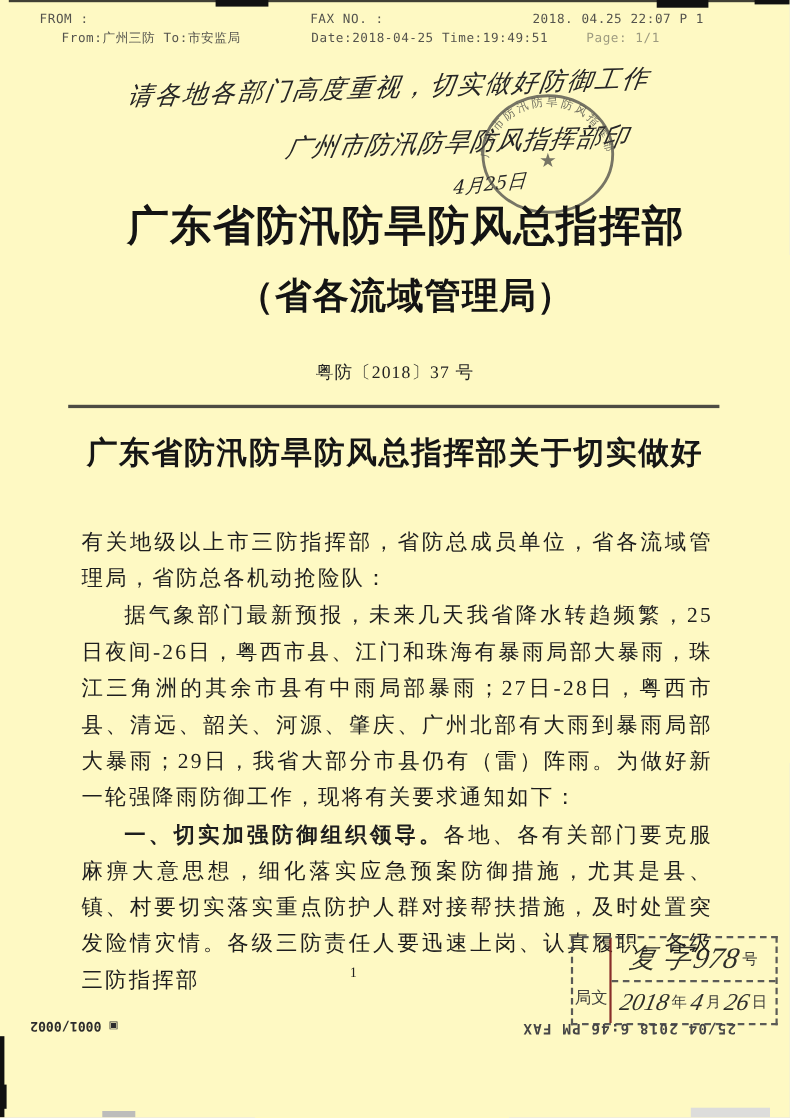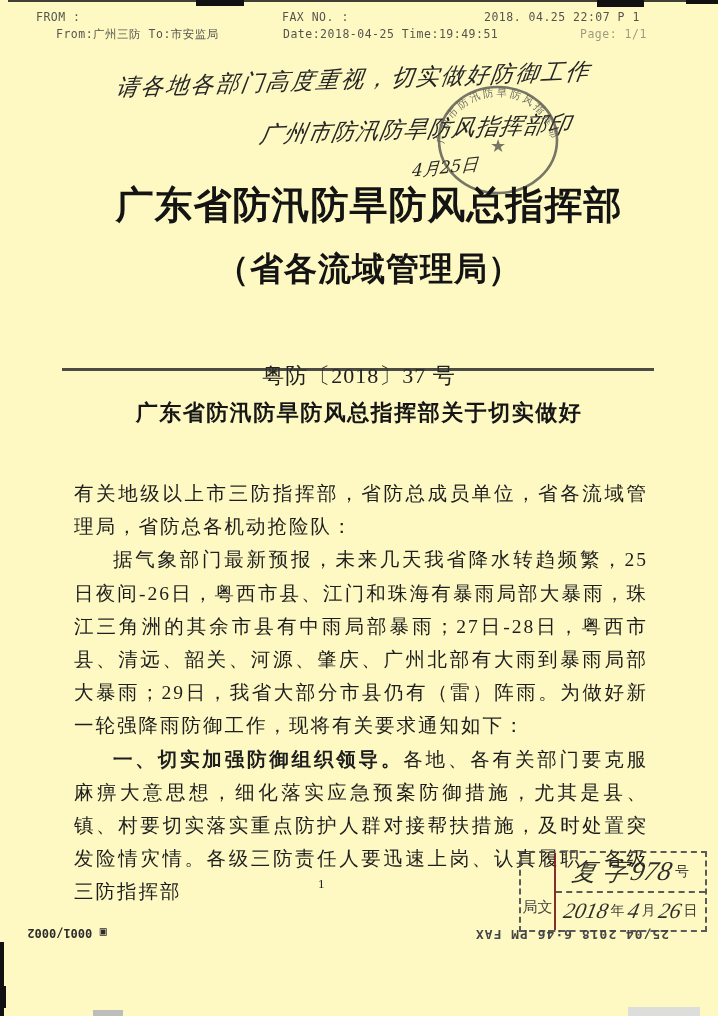--- a/index.html
+++ b/index.html
@@ -24,25 +24,25 @@
   .note2 { left:260px; top:114px; font-size:23px; letter-spacing:1px; transform:rotate(-2deg) skewX(-12deg); }
   .note3 { left:412px; top:156px; font-size:17px; transform:rotate(-6deg) skewX(-10deg); }
   
   .stamp { position:absolute; left:426px; top:80px; opacity:.82; }
   
   .masthead {
     position:absolute; left:0; right:0; top:180px; margin:0; text-align:center;
     font-size:38px; font-weight:bold; letter-spacing:1px; color:#141414;padding-left:20px;
   }
   .masthead2 { top:247px; font-size:33px; }
-  .docnum { position:absolute; left:0; right:0; top:329px; text-align:center; font-size:22px; letter-spacing:1px; color:#222;margin-top:32px; }
+  .docnum { position:absolute; left:0; right:0; top:329px; text-align:center; font-size:16px; letter-spacing:1px; color:#222; }
   .rule { position:absolute; left:62px; width:592px; top:368px; height:3px; background:#2e2e2e; opacity:.85; }
   .doc-title {
     position:absolute; left:0; right:0; top:399px; text-align:center;
-    font-size:22px; font-weight:bold; line-height:28px; letter-spacing:1.5px; color:#161616;
+    font-size:28px; font-weight:bold; line-height:28px; letter-spacing:1.5px; color:#161616;
   }
   
   .body-text {
     position:absolute; left:74px; top:477px; width:574px;
     font-size:19.5px; line-height:33.2px; letter-spacing:2px;
     text-align:justify; color:#1e1e1e;
   }
   .body-text p { margin:0; }
   .body-text p.ind { text-indent:2em; }
   .pagenum { position:absolute; left:318px; top:876px; font-size:13px; color:#222; }
@@ -90,21 +90,21 @@
   <div class="art" style="left:0;top:986px;width:6px;height:22px"></div>
   <div class="art" style="left:93px;top:1010px;width:30px;height:6px;background:#bdbdbb"></div>
   <div class="art" style="left:628px;top:1007px;width:72px;height:9px;background:#dddddb"></div>
 
   <header>
     <span class="fh" style="left:36px;top:10px">FROM :</span>
     <span class="fh" style="left:282px;top:10px">FAX NO. :</span>
     <span class="fh" style="left:484px;top:10px">2018. 04.25  22:07 P 1</span>
     <span class="fh" style="left:56px;top:27px">From:广州三防 To:市安监局</span>
     <span class="fh" style="left:283px;top:27px">Date:2018-04-25 Time:19:49:51</span>
-    <span class="fh faint" style="left:580px;top:27px">Page: 1/1</span>
+    <span class="fh faint" style="left:533px;top:27px">Page: 1/1</span>
   </header>
 
   <div class="hand note1">请各地各部门高度重视，切实做好防御工作</div>
   <div class="hand note2">广州市防汛防旱防风指挥部印</div>
   <div class="hand note3">4月25日</div>
 
   <svg class="stamp" width="150" height="132" viewBox="0 0 150 132" xmlns="http://www.w3.org/2000/svg" xmlns:xlink="http://www.w3.org/1999/xlink">
     <defs>
       <path id="sealArc" d="M 18,66 A 54,50 0 0 1 126,66" fill="none"></path>
     </defs>

